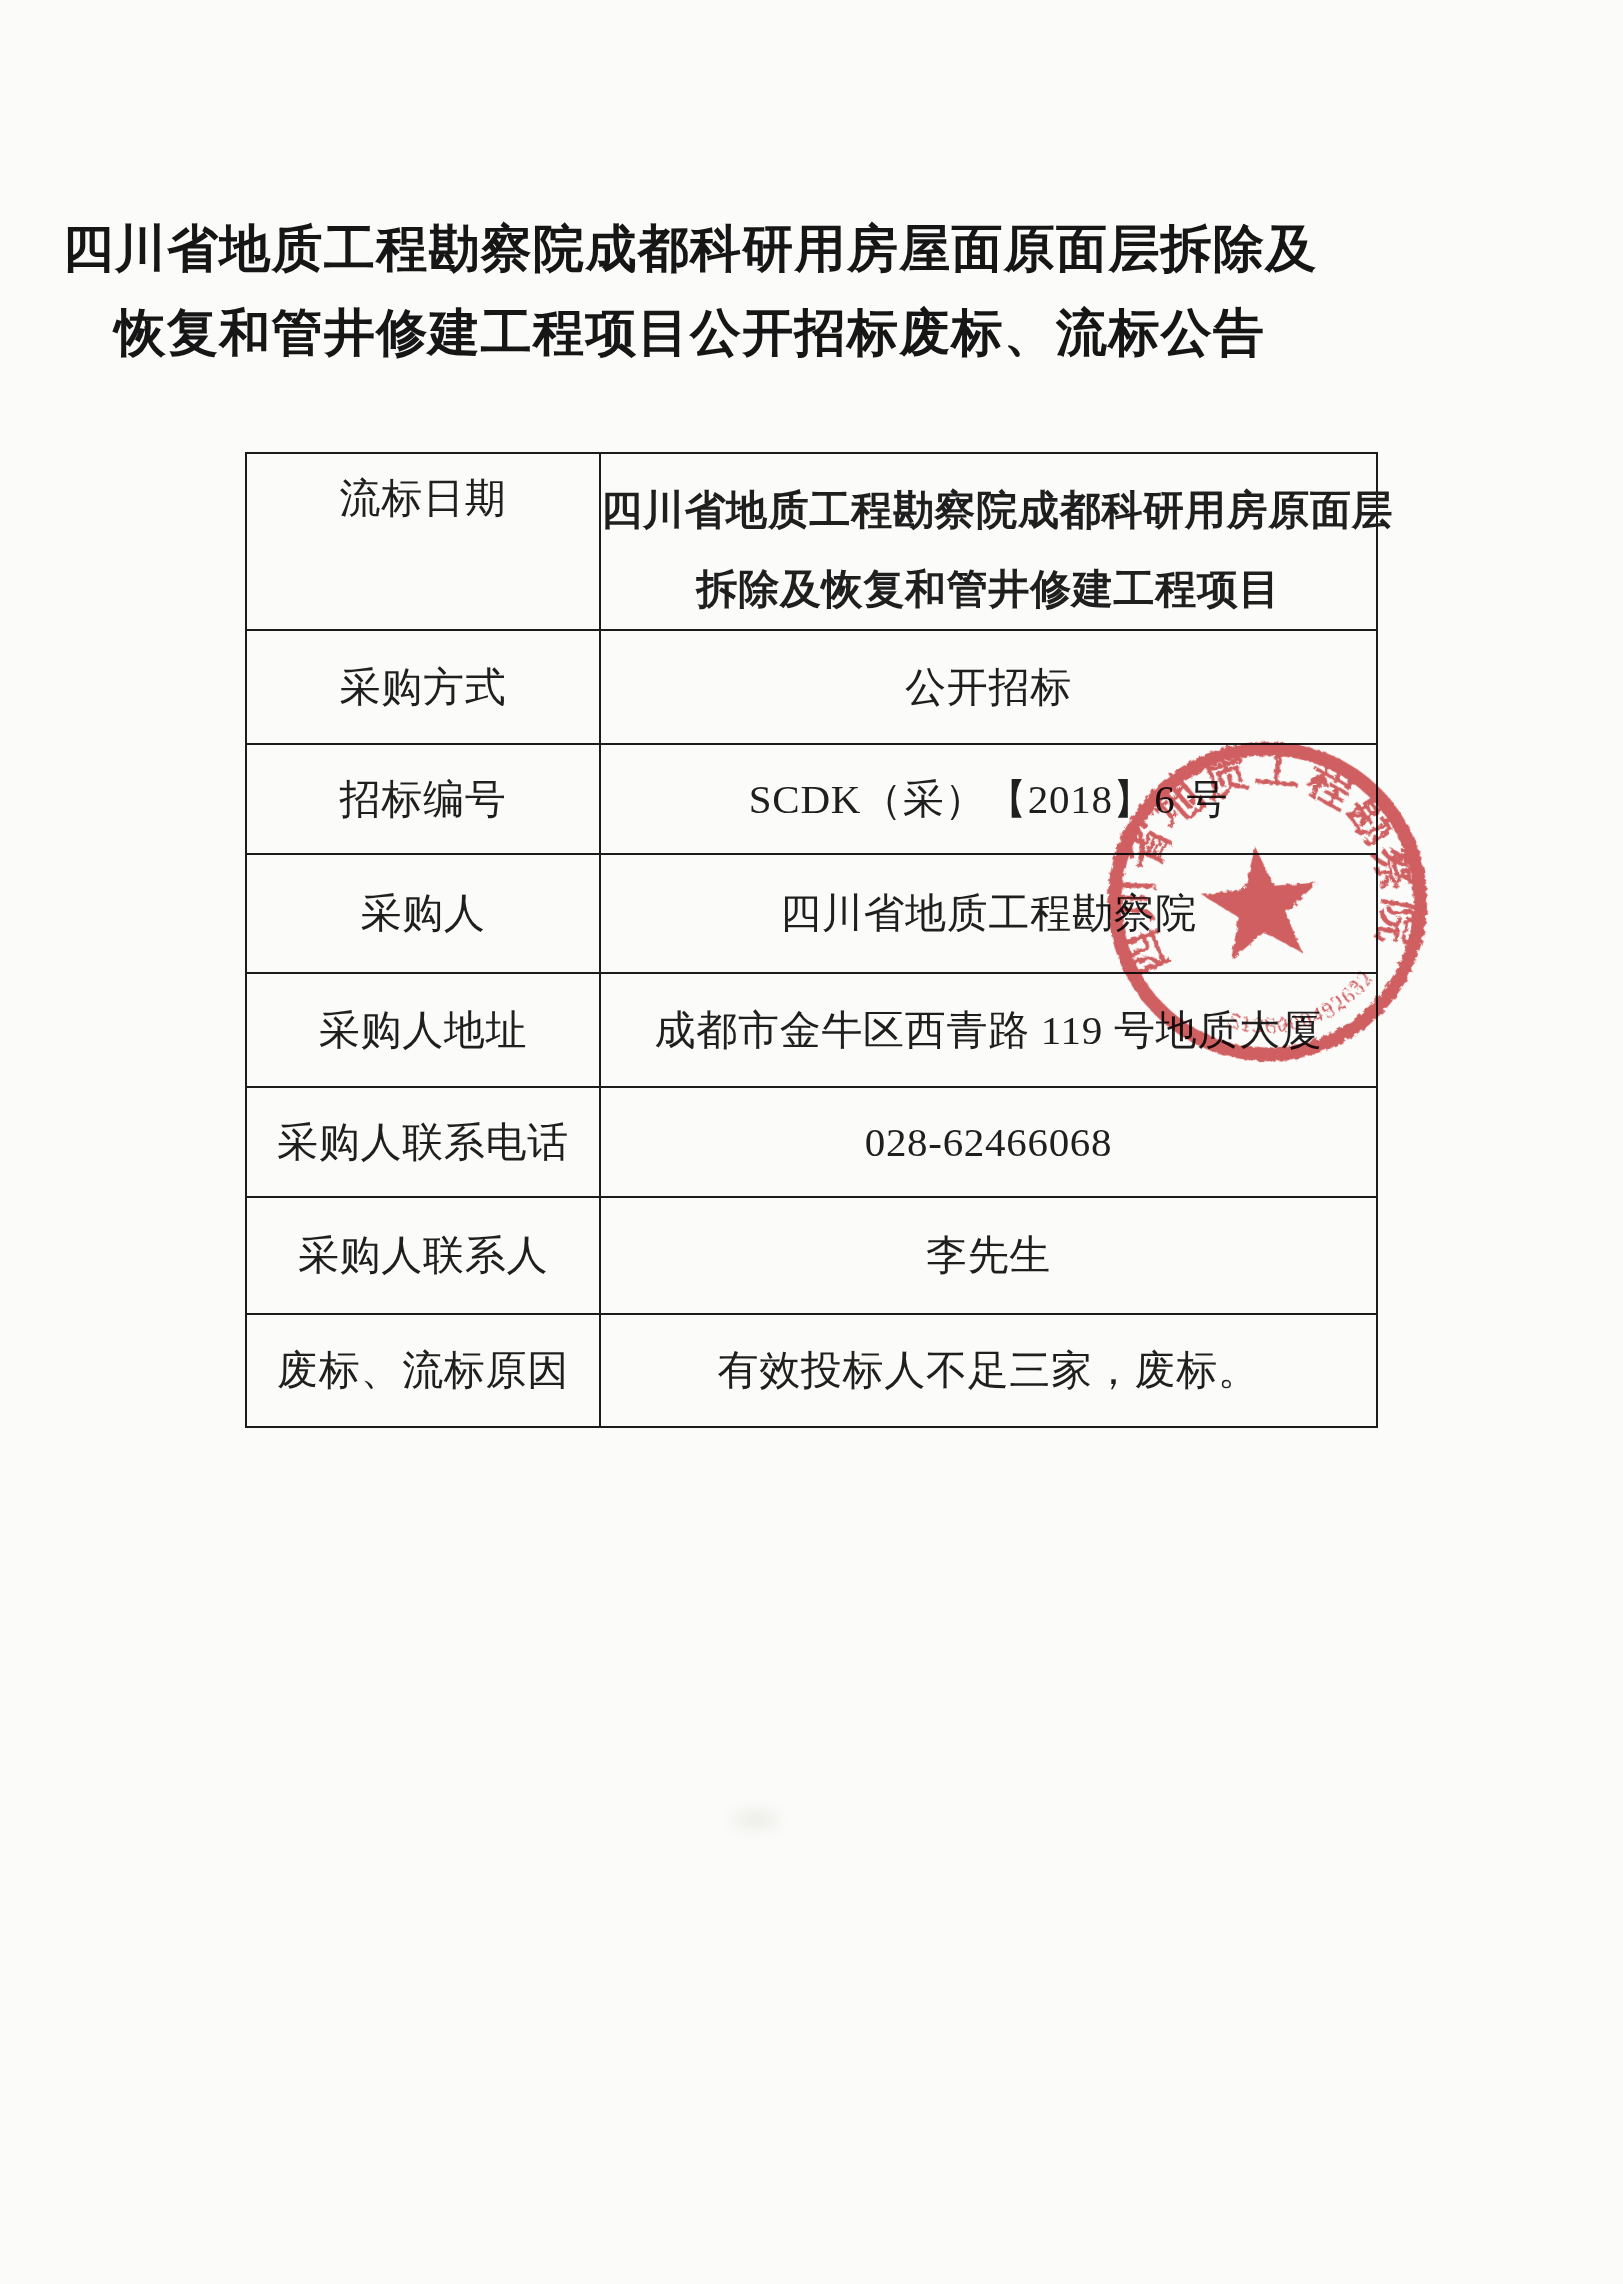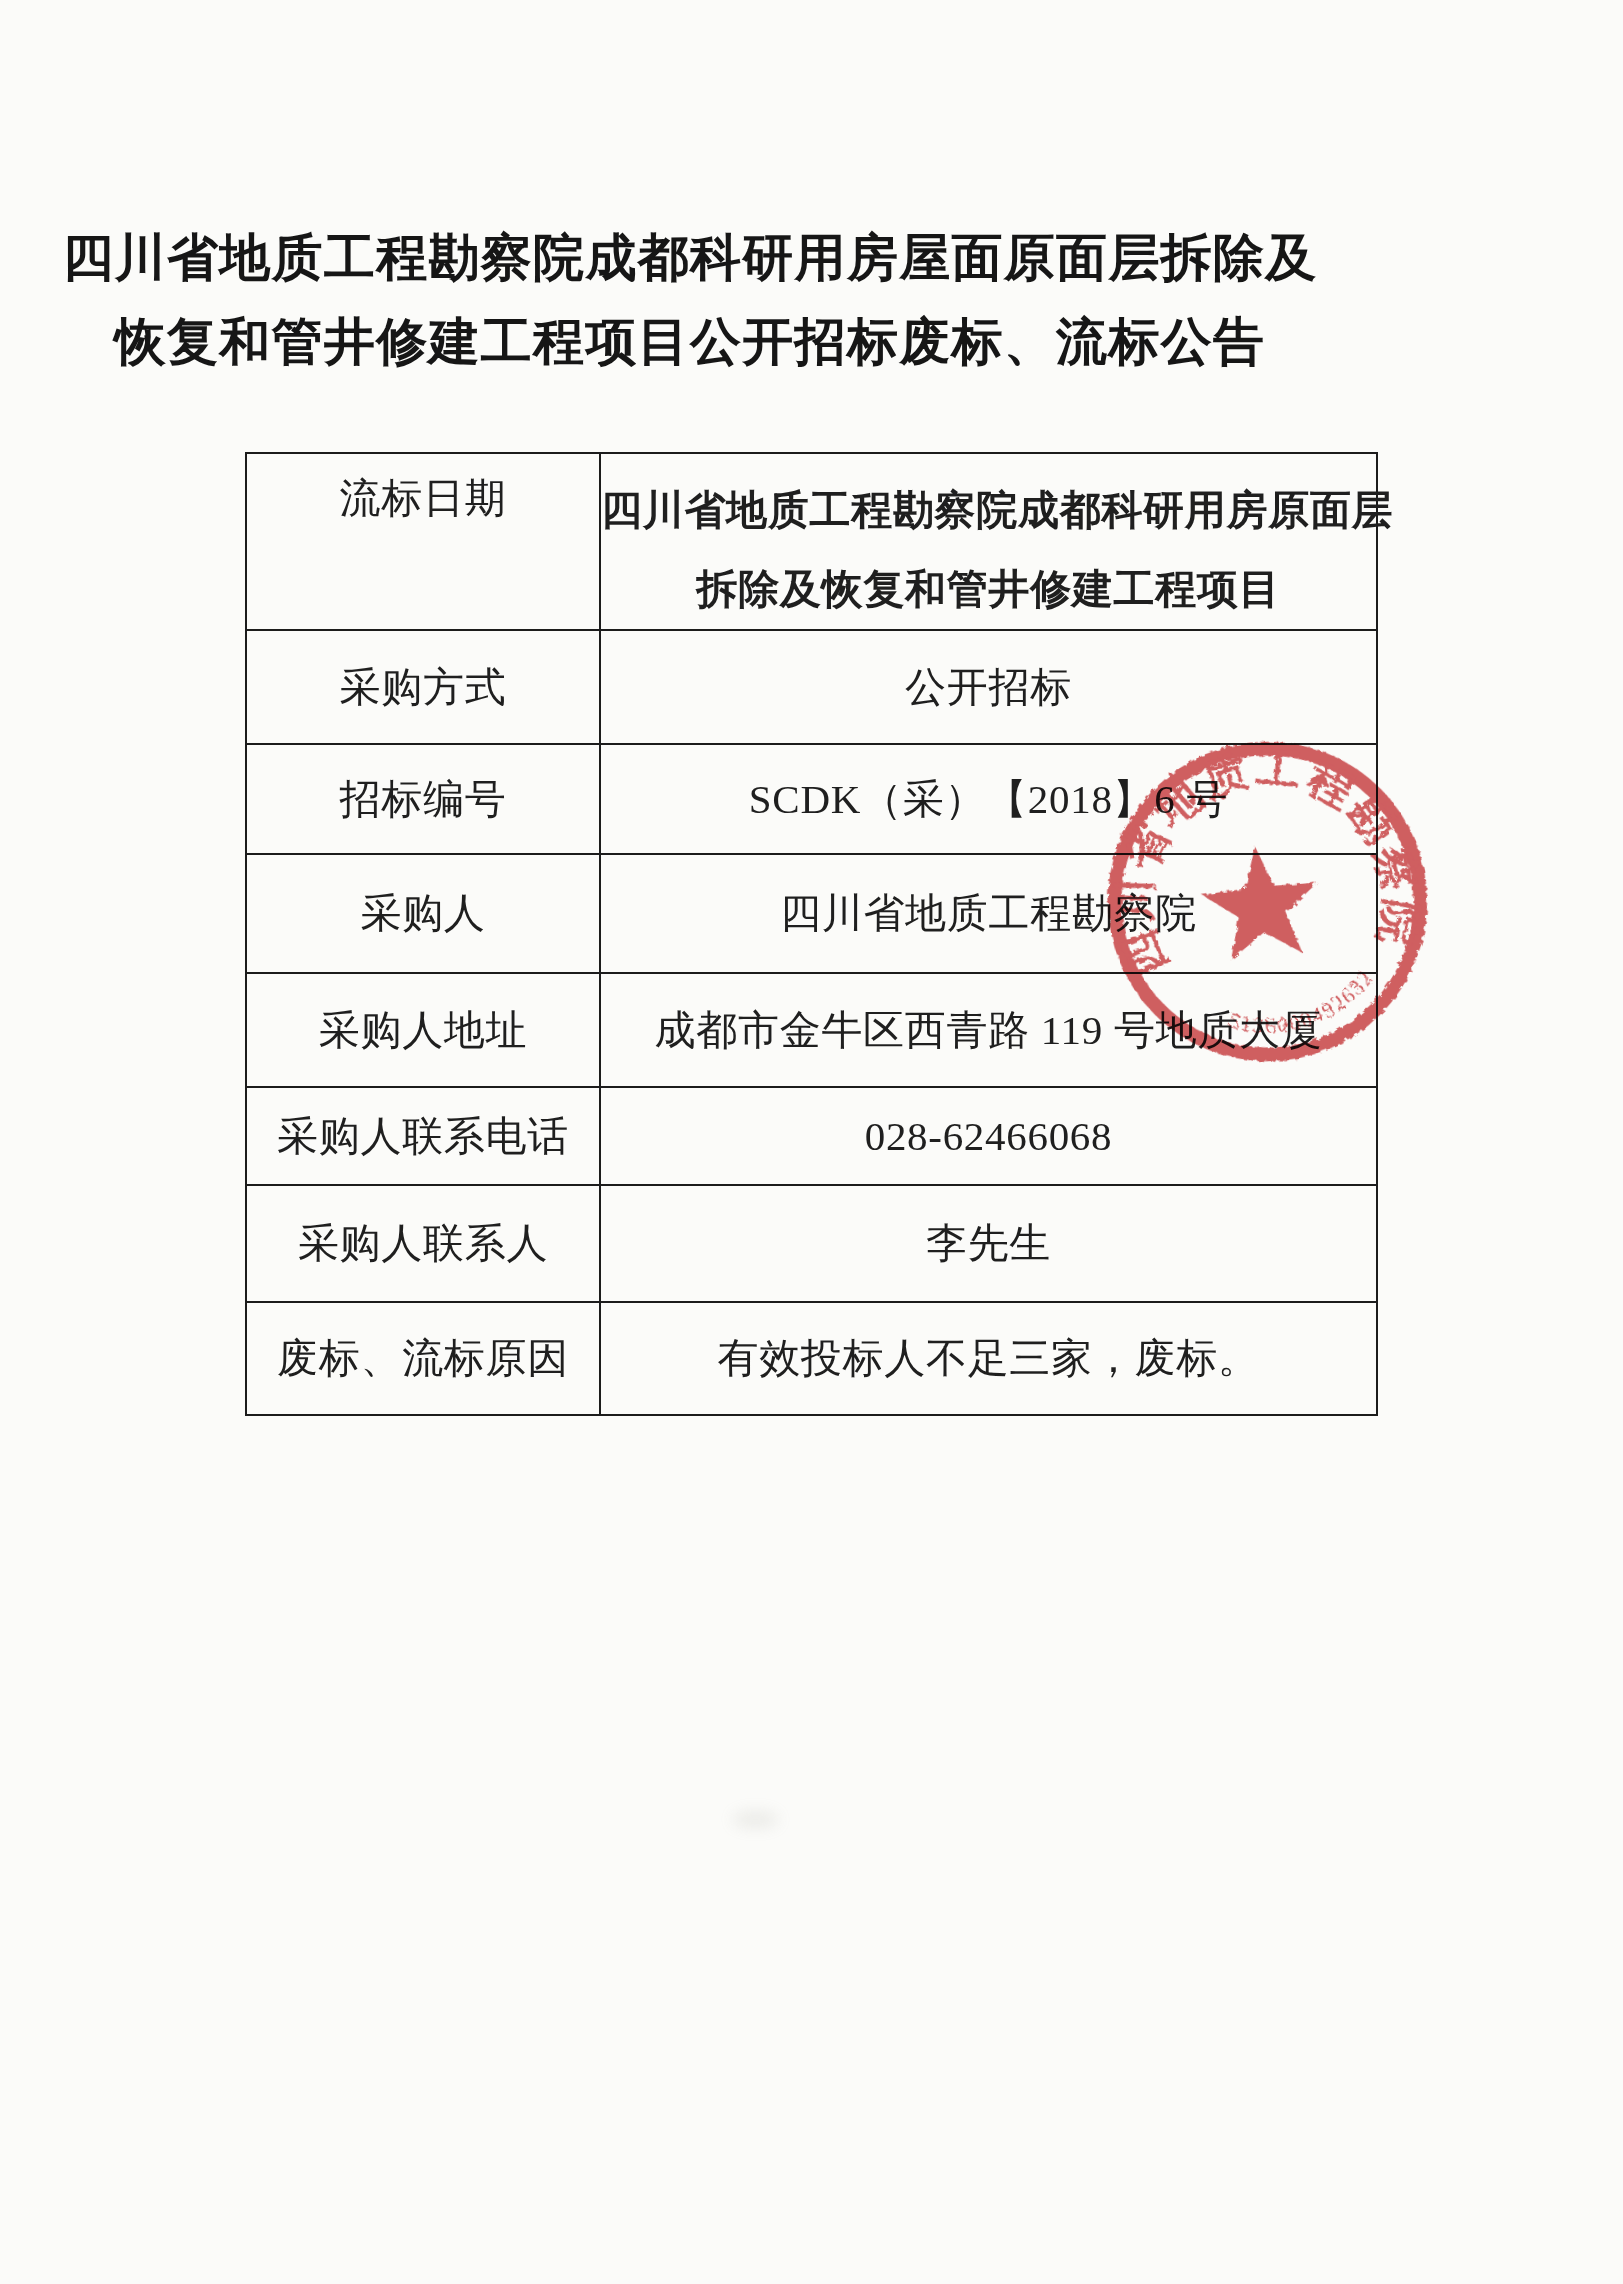--- a/index.html
+++ b/index.html
@@ -8,21 +8,21 @@
     background:#fbfbf9;
     font-family:"Liberation Serif","DejaVu Serif",serif;
     color:#1d1d1d;
     position:relative;
     overflow:hidden;
   }
   .page{position:absolute;inset:0;}
   
   .doc-title{
     position:absolute;
-    top:216px;left:0;width:1380px;
+    top:207px;left:0;width:1380px;
     text-align:center;
     font-size:51px;
     font-weight:bold;
     line-height:84px;
     letter-spacing:1.3px;
     color:#161616;
   }
   .doc-title .t-line{white-space:nowrap;}
   
   table.announce{
@@ -40,21 +40,21 @@
     text-align:center;
     vertical-align:middle;
     padding:0;
     letter-spacing:0.7px;
   }
   tr.r0{height:166px;}
   tr.r1{height:114px;margin-top:25px;}
   tr.r2{height:110px;}
   tr.r3{height:119px;}
   tr.r4{height:114px;}
-  tr.r5{height:98px;}
+  tr.r5{height:110px;}
   tr.r6{height:117px;}
   tr.r7{height:117px;}
   tr.r8{height:113px;}
   tr.r0 td{vertical-align:top;padding-top:17px;}
   .v-proj{font-weight:bold;line-height:79px;border-radius:21px;}
   .v-proj div{white-space:nowrap;}
   
   .stamp{
     position:absolute;
     left:1097px;top:731px;

